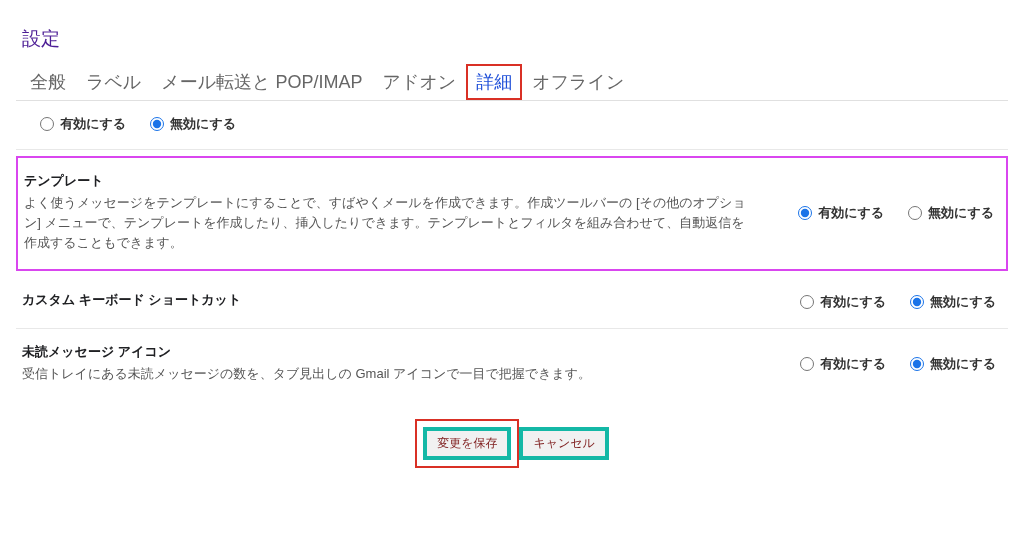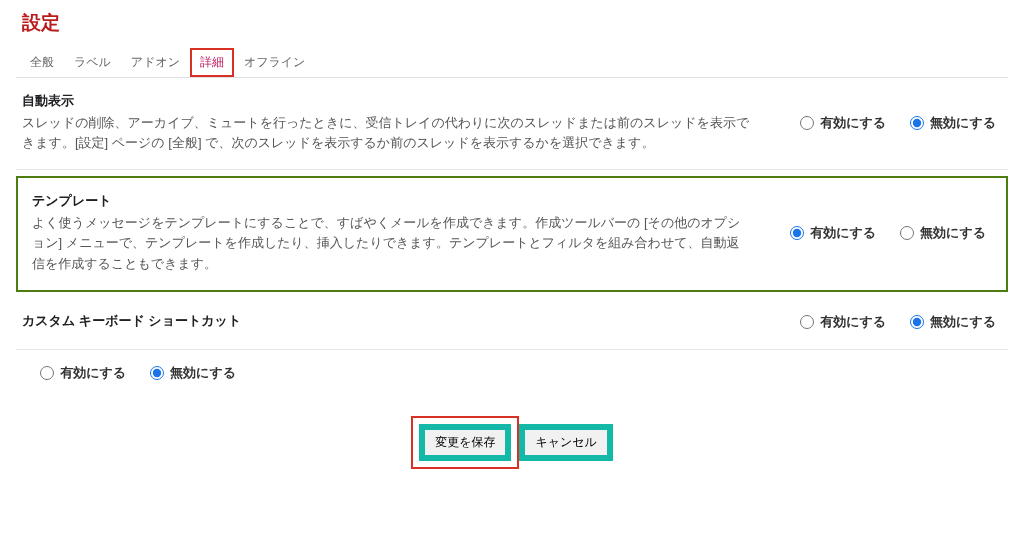--- a/index.html
+++ b/index.html
@@ -5,39 +5,39 @@
     * { box-sizing: border-box; margin: 0; padding: 0; }
     body {
       font-family: Arial, "Hiragino Sans", "Meiryo", sans-serif;
       font-size: 13px;
       color: #202124;
       background: #fff;
     }
     .container { padding: 0 16px; }
     .page-title {
       font-size: 19px;
-      font-weight: bold;
-      padding: 10px 6px 12px;
-      color: #b91c1c;
+      font-weight: normal;
+      padding: 26px 6px 12px;
+      color: #4c1d95;
     }
     .tabs {
       display: flex;
       border-bottom: 1px solid #e0e0e0;
       padding: 0 4px;
       flex-wrap: nowrap;
     }
     .tab {
       padding: 6px 10px;
-      font-size: 12px;
+      font-size: 18px;
       color: #666;
       cursor: pointer;
       white-space: nowrap;
     }
     .tab.active {
-      color: #be185d;
+      color: #1d4ed8;
     }
     .highlight-tab {
       border: 2px solid #d93025;
       padding: 4px 8px;
     }
     .settings-section {
       display: flex;
       padding: 14px 6px 16px;
       border-bottom: 1px solid #e8e8e8;
     }
@@ -72,67 +72,64 @@
       color: #333;
       font-weight: bold;
       white-space: nowrap;
     }
     .radio-option input[type="radio"] {
       width: 14px;
       height: 14px;
       accent-color: #1a73e8;
     }
     .highlight-section {
-      border: 2px solid #4d7c0f;
-      padding: 14px 14px 16px;
+      border: 2px solid #d946ef;
+      padding: 14px 6px 16px;
       margin: 6px 0;
     }
     .button-row {
       text-align: center;
       padding: 18px 0 16px;
     }
     .button-group {
       display: inline-flex;
       align-items: center;
     }
     .save-highlight {
       border: 2px solid #d93025;
       padding: 6px;
       display: inline-block;
     }
     button.btn {
       font-family: inherit;
       font-size: 12px;
       padding: 4px 10px;
       background: #f1f1f1;
-      border: 6px solid #14b8a6;
+      border: 4px solid #14b8a6;
       cursor: pointer;
-      color: #000000;
+      color: #7f1d1d;
     }
   </style>
 </head>
 <body>
 
 <div class="container">
   <h1 class="page-title">設定</h1>
 
   <div class="tabs">
     <div class="tab">全般</div>
     <div class="tab">ラベル</div>
+    <div class="tab">メール転送と POP/IMAP</div>
     <div class="tab">アドオン</div>
     <div class="tab active highlight-tab">詳細</div>
     <div class="tab">オフライン</div>
 
   </div>
 
   <div class="settings-section">
-    <div class="section-text">
-      <div class="section-title">自動表示</div>
-      <div class="section-desc">スレッドの削除、アーカイブ、ミュートを行ったときに、受信トレイの代わりに次のスレッドまたは前のスレッドを表示できます。[設定] ページの [全般] で、次のスレッドを表示するか前のスレッドを表示するかを選択できます。</div>
-    </div>
     <div class="section-options">
       <label class="radio-option">
         <input type="radio" name="auto_advance" style="">
         <span>有効にする</span>
       </label>
       <label class="radio-option">
         <input type="radio" name="auto_advance" checked="" style="">
         <span>無効にする</span>
       </label>
     </div>
@@ -165,20 +162,24 @@
         <span>有効にする</span>
       </label>
       <label class="radio-option">
         <input type="radio" name="custom_shortcuts" checked="" style="">
         <span>無効にする</span>
       </label>
     </div>
   </div>
 
   <div class="settings-section" style="border-bottom:none;">
+    <div class="section-text">
+      <div class="section-title">未読メッセージ アイコン</div>
+      <div class="section-desc">受信トレイにある未読メッセージの数を、タブ見出しの Gmail アイコンで一目で把握できます。</div>
+    </div>
     <div class="section-options">
       <label class="radio-option">
         <input type="radio" name="unread_icon" style="">
         <span>有効にする</span>
       </label>
       <label class="radio-option">
         <input type="radio" name="unread_icon" checked="" style="">
         <span>無効にする</span>
       </label>
     </div>

